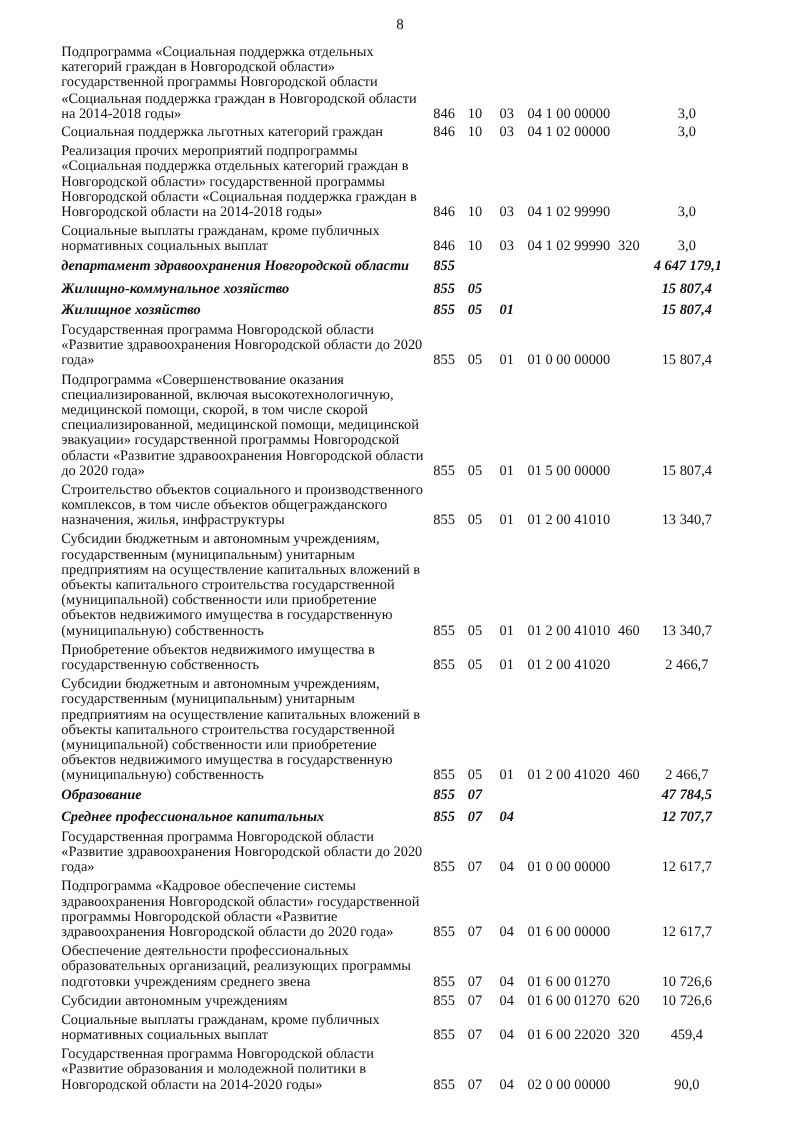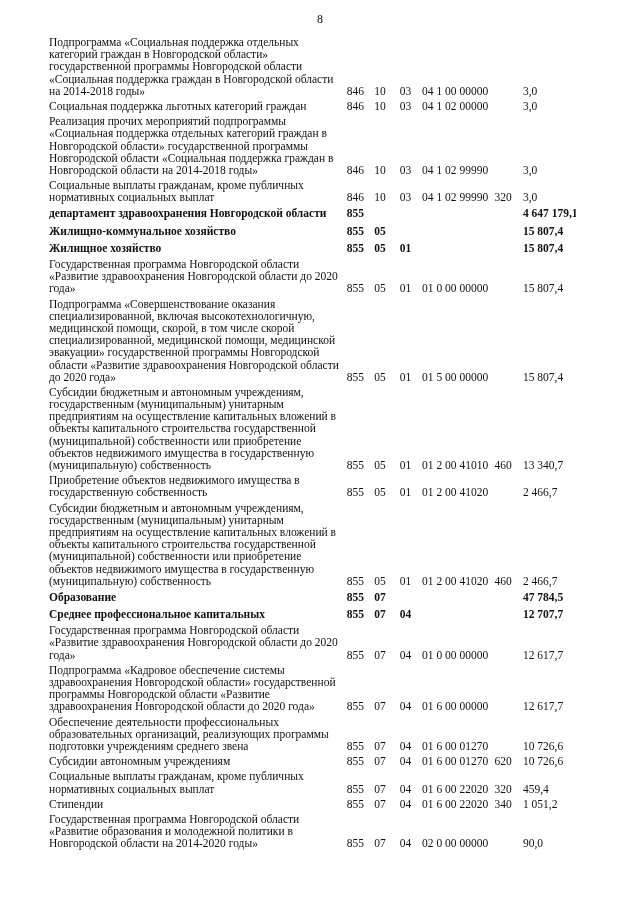--- a/index.html
+++ b/index.html
@@ -39,22 +39,22 @@
     line-height: 1.06;
     font-size: 11.5px;
     overflow: hidden;
   }
   td.name   { width: 292px; padding-right: 10px; text-align: left; }
   td.c1     { width: 27px; }
   td.c2     { width: 25px; }
   td.c3     { width: 22px; }
   td.c4     { width: 71px; white-space: nowrap; }
   td.c5     { width: 28px; }
-  td.amount { width: 52px; text-align: left; white-space: nowrap; }
-  tr.section td { font-weight: bold; }
+  td.amount { width: 52px; text-align: center; white-space: nowrap; }
+  tr.section td { font-weight: bold; font-style: italic; }
   tr.section td { padding-top: 2px; padding-bottom: 3px; }
 </style>
 </head>
 <body>
 
 <div class="page">
   <div class="page-number">8</div>
 
   <table class="budget">
     <tbody>
@@ -133,20 +133,29 @@
         <tr>
     <td class="name">Подпрограмма «Совершенствование оказания специализированной, включая высокотехнологичную, медицинской помощи, скорой, в том числе скорой специализированной, медицинской помощи, медицинской эвакуации» государственной программы Новгородской области «Развитие здравоохранения Новгородской области до 2020 года»</td>
     <td class="c1">855</td>
     <td class="c2">05</td>
     <td class="c3">01</td>
     <td class="c4">01 5 00 00000</td>
     <td class="c5"></td>
     <td class="amount">15 807,4</td>
   </tr>
         <tr>
+    <td class="name">Строительство объектов социального и производственного комплексов, в том числе объектов общегражданского назначения, жилья, инфраструктуры</td>
+    <td class="c1">855</td>
+    <td class="c2">05</td>
+    <td class="c3">01</td>
+    <td class="c4">01 2 00 41010</td>
+    <td class="c5"></td>
+    <td class="amount">13 340,7</td>
+  </tr>
+        <tr>
     <td class="name">Субсидии бюджетным и автономным учреждениям, государственным (муниципальным) унитарным предприятиям на осуществление капитальных вложений в объекты капитального строительства государственной (муниципальной) собственности или приобретение объектов недвижимого имущества в государственную (муниципальную) собственность</td>
     <td class="c1">855</td>
     <td class="c2">05</td>
     <td class="c3">01</td>
     <td class="c4">01 2 00 41010</td>
     <td class="c5">460</td>
     <td class="amount">13 340,7</td>
   </tr>
         <tr>
     <td class="name">Приобретение объектов недвижимого имущества в государственную собственность</td>
@@ -221,29 +230,20 @@
     <td class="amount">10 726,6</td>
   </tr>
         <tr>
     <td class="name">Социальные выплаты гражданам, кроме публичных нормативных социальных выплат</td>
     <td class="c1">855</td>
     <td class="c2">07</td>
     <td class="c3">04</td>
     <td class="c4">01 6 00 22020</td>
     <td class="c5">320</td>
     <td class="amount">459,4</td>
-  </tr>
-        <tr>
-    <td class="name">Стипендии</td>
-    <td class="c1">855</td>
-    <td class="c2">07</td>
-    <td class="c3">04</td>
-    <td class="c4">01 6 00 22020</td>
-    <td class="c5">340</td>
-    <td class="amount">1 051,2</td>
   </tr>
         <tr>
     <td class="name">Государственная программа Новгородской области «Развитие образования и молодежной политики в Новгородской области на 2014-2020 годы»</td>
     <td class="c1">855</td>
     <td class="c2">07</td>
     <td class="c3">04</td>
     <td class="c4">02 0 00 00000</td>
     <td class="c5"></td>
     <td class="amount">90,0</td>
   </tr>

